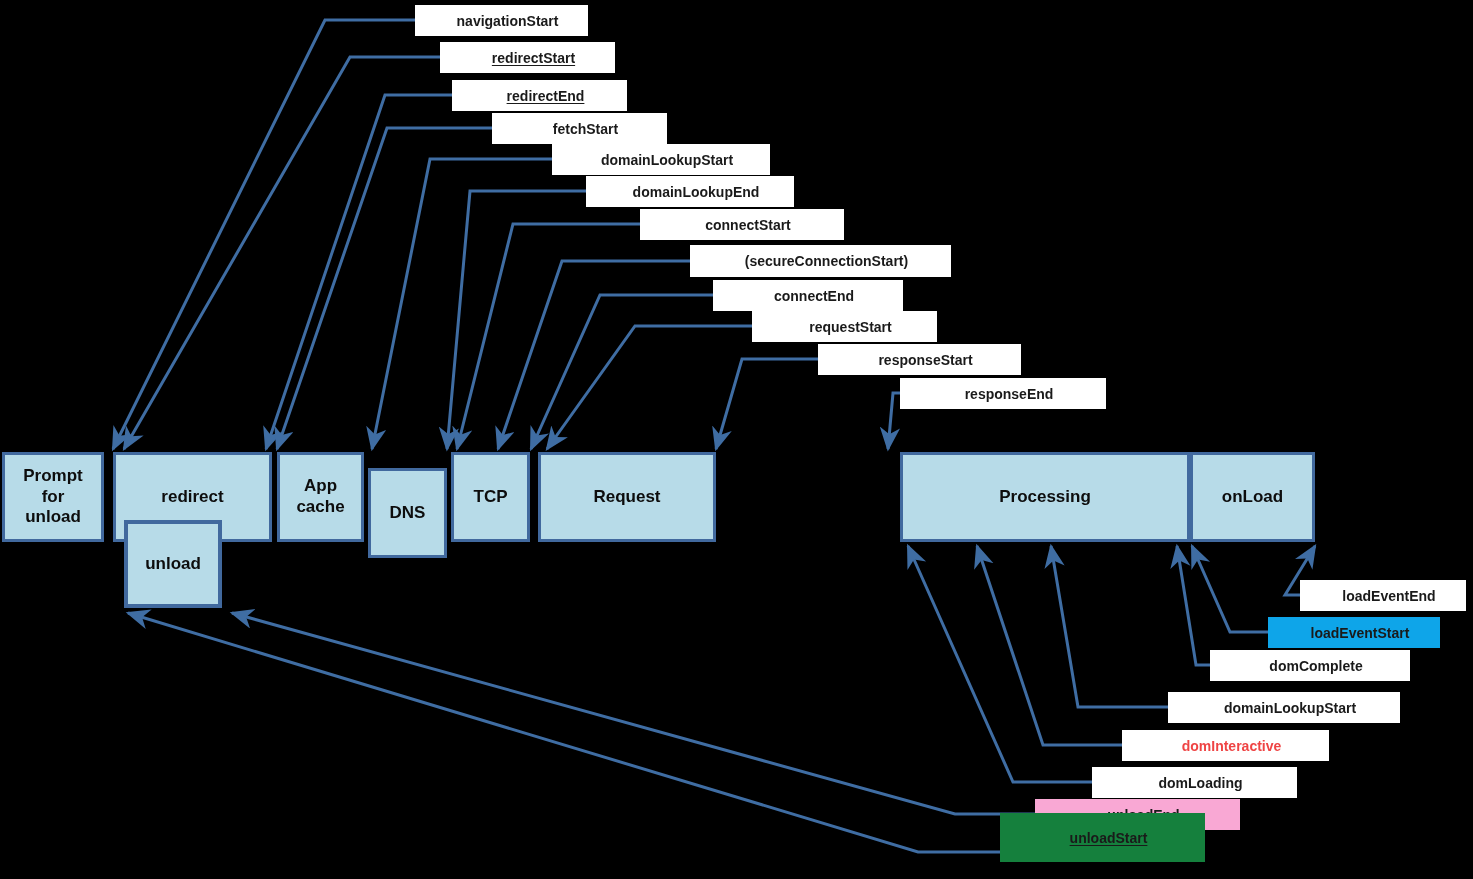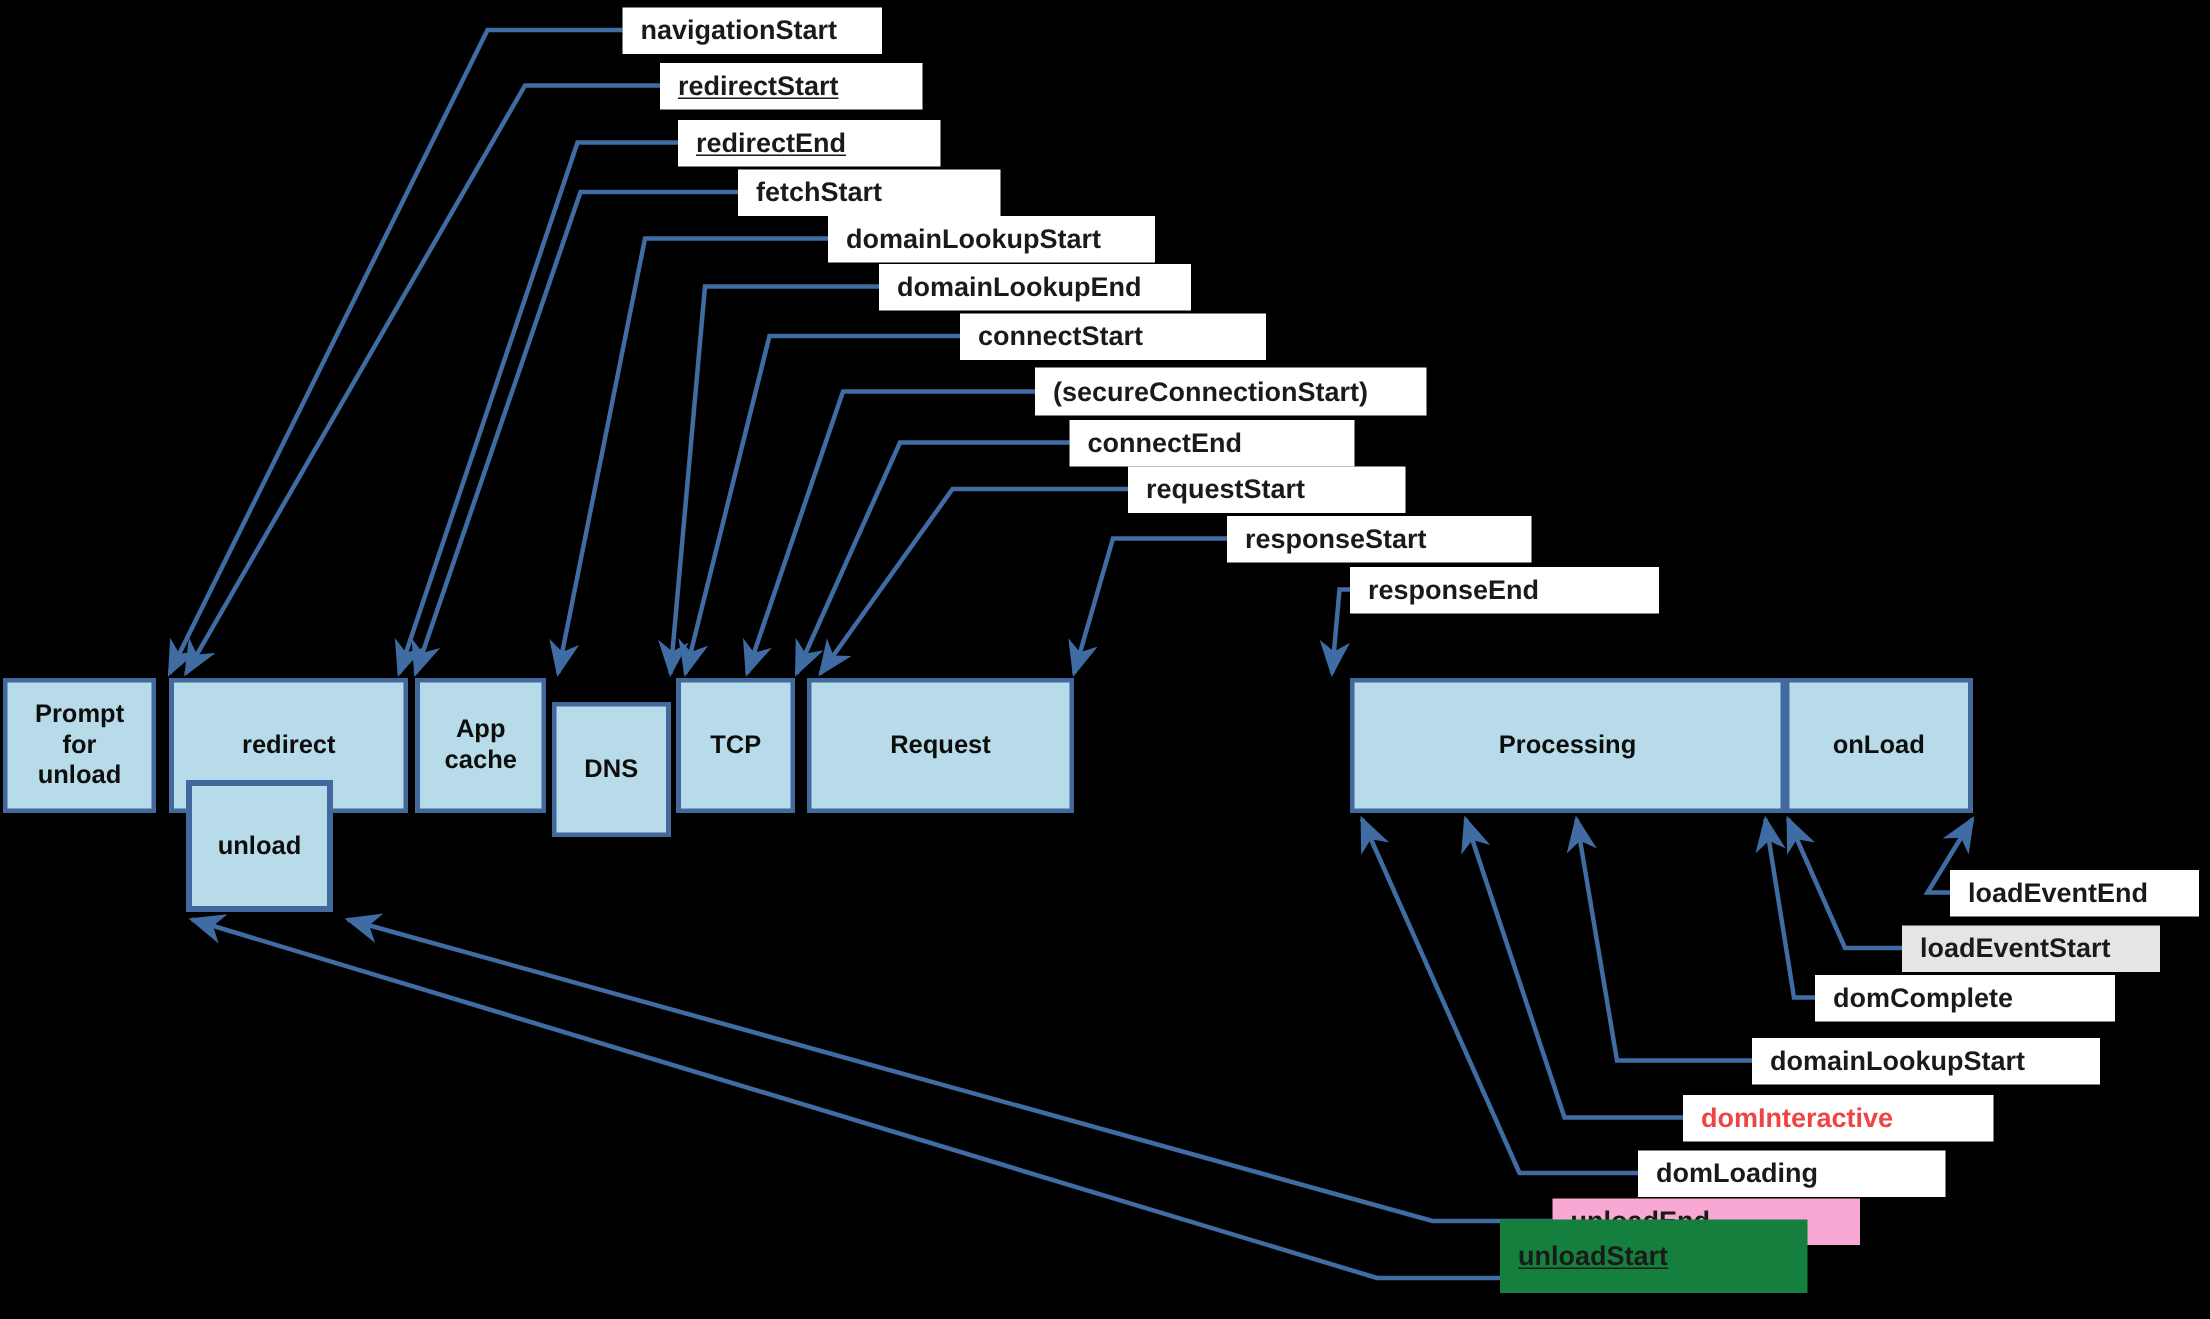--- a/index.html
+++ b/index.html
@@ -50,26 +50,27 @@
     font-weight: bold;
     font-size: 17px;
     z-index: 7;
   }
   .mark-label {
     position: absolute;
     box-sizing: border-box;
     background: #ffffff;
     color: #1a1a1a;
     font-weight: bold;
-    font-size: 18px;
+    font-size: 14px;
     display: flex;
     align-items: center;
     padding-left: 12px;
     z-index: 6;
     white-space: nowrap;
+    justify-content: center;
   }
   .mark-label .txt { display: inline-block; }
   .mark-label.underline .txt { text-decoration: underline; text-underline-offset: 2px; }
 </style>
 </head>
 <body>
 
 <div id="stage">
 
   <svg id="connectors" viewBox="0 0 1473 879" width="1473" height="879">
@@ -148,21 +149,21 @@
         <span class="txt">responseStart</span>
       </div>
       <div class="mark-label" style="left: 900px; top: 378px; width: 206px; height: 31px; background: rgb(255, 255, 255); color: rgb(26, 26, 26);">
         <span class="txt">responseEnd</span>
       </div>
     </div>
   <div id="marks-bottom-host">
       <div class="mark-label" style="left: 1300px; top: 580px; width: 166px; height: 31px; background: rgb(255, 255, 255); color: rgb(26, 26, 26);">
         <span class="txt">loadEventEnd</span>
       </div>
-      <div class="mark-label" style="left: 1268px; top: 617px; width: 172px; height: 31px; background: #e5e5e5; color: rgb(26, 26, 26);">
+      <div class="mark-label" style="left: 1268px; top: 617px; width: 172px; height: 31px; background: #0ea5e9; color: rgb(26, 26, 26);">
         <span class="txt">loadEventStart</span>
       </div>
       <div class="mark-label" style="left: 1210px; top: 650px; width: 200px; height: 31px; background: rgb(255, 255, 255); color: rgb(26, 26, 26);">
         <span class="txt">domComplete</span>
       </div>
       <div class="mark-label" style="left: 1168px; top: 692px; width: 232px; height: 31px; background: rgb(255, 255, 255); color: rgb(26, 26, 26);">
         <span class="txt">domainLookupStart</span>
       </div>
       <div class="mark-label" style="left: 1122px; top: 730px; width: 207px; height: 31px; background: rgb(255, 255, 255); color: #ef4444;">
         <span class="txt">domInteractive</span>

